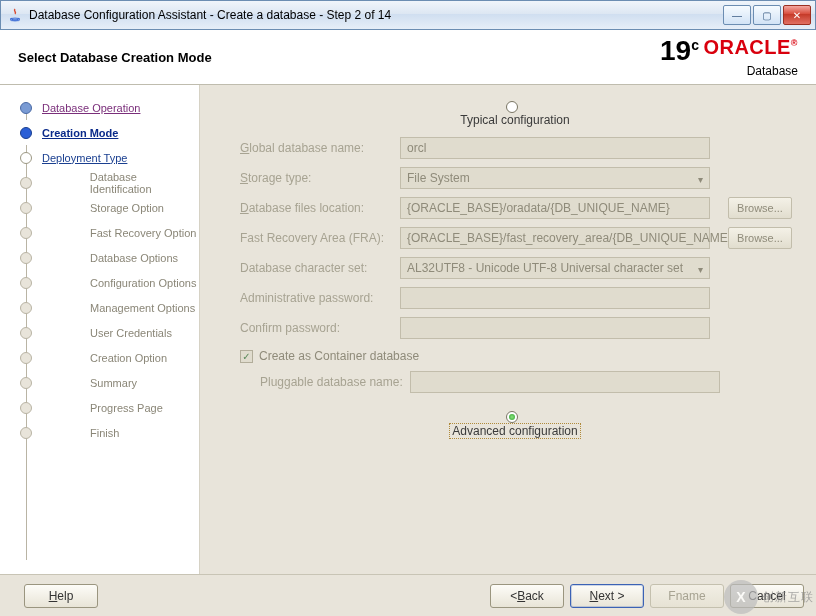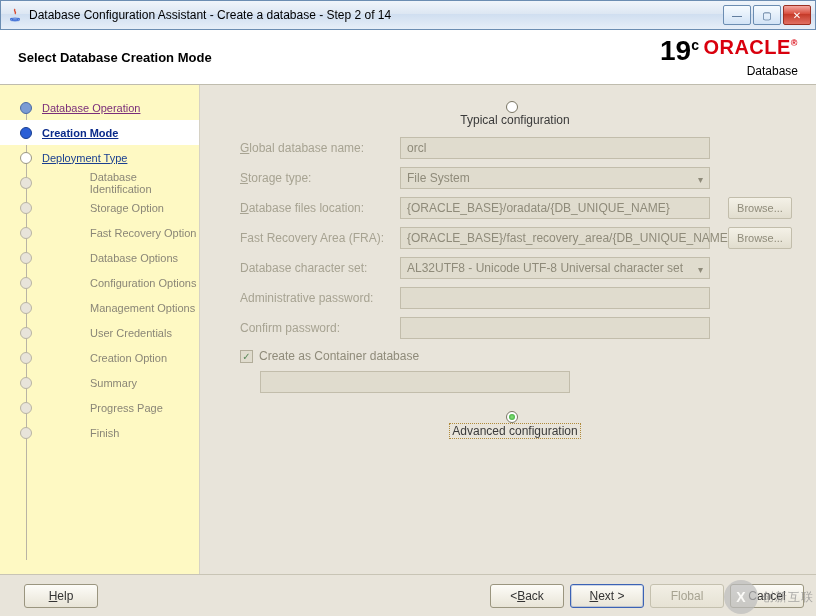--- a/index.html
+++ b/index.html
@@ -21,21 +21,21 @@
   .brand .v { font-family: Georgia, serif; font-size:28px; font-weight:bold; color:#000; display:inline-block; vertical-align:top; }
   .brand .v sup { font-size:14px; vertical-align:super; }
   .brand .oracle { font-family: Arial, sans-serif; font-size:20px; font-weight:bold; color:#d9000d; letter-spacing:0.5px; display:inline-block; vertical-align:top; }
   .brand .oracle .reg { font-size:9px; vertical-align:super; }
   .brand .db { display:block; font-size:12px; color:#000; text-align:right; }
 
   
   .main { display:flex; height: calc(100% - 30px - 55px - 42px); }
 
   
-  .sidebar { width:200px; background:#fef9c3; padding:10px 0 0 0; border-right:1px solid #d6d2c5; position:relative; }
+  .sidebar { width:200px; background:#ffffff; padding:10px 0 0 0; border-right:1px solid #d6d2c5; position:relative; }
   .step-rail { position:absolute; left:26px; top:18px; bottom:14px; width:1px; background:#b9b4a4; }
   .step { display:flex; align-items:center; height:25px; padding-left:20px; font-size:11px; position:relative; }
   .step .bullet { width:12px; height:12px; border-radius:50%; background:#fff; border:1px solid #9c9884; margin-right:10px; z-index:1; }
   .step.done .bullet { background:#7a9bd4; border-color:#4a6aa5; }
   .step.active .bullet { background:#2b5fd6; border-color:#1a3f90; }
   .step.pending .bullet { background:#e8e4da; border-color:#b9b4a4; }
   .step a, .step span.lbl { text-decoration: underline; color:#4a4a9a; cursor:default; }
   .step.done a { color:#7a2e7a; }
   .step.active { background:#fff; }
   .step.active a { color:#0a2a8a; font-weight:bold; }
@@ -203,20 +203,21 @@
       <div class="frow">
         <div class="flabel"><span id="l_cpw">Confirm password:</span></div>
         <div class="finput"></div>
       </div>
 
       <div class="chk-row">
         <span class="chk">✓</span>
         <span>Create as Container database</span>
       </div>
       <div class="frow sub-indent">
+        <div class="flabel" style="width:150px"><span id="l_pdb">Pluggable database name:</span></div>
         <div class="finput"></div>
       </div>
     </div>
 
     <div class="radio-row advanced">
       <span class="radio selected"></span>
       <span class="lbl">Advanced configuration</span>
     </div>
 
   </div>
@@ -232,21 +233,21 @@
       <span>&lt; </span>
       <span class="mn">B</span>
       <span>ack</span>
     </div>
   <div class="btn default">
       <span class="mn">N</span>
       <span>ext &gt;</span>
     </div>
   <div class="btn disabled">
       <span class="mn" style="text-decoration:none">F</span>
-      <span>lobal</span>
+      <span>name</span>
     </div>
   <div class="btn">
       <span>Cancel</span>
     </div>
 </div>
 
 <div class="wm">
   <div class="badge">X</div>
   <div class="txt">创新互联</div>
 </div>

